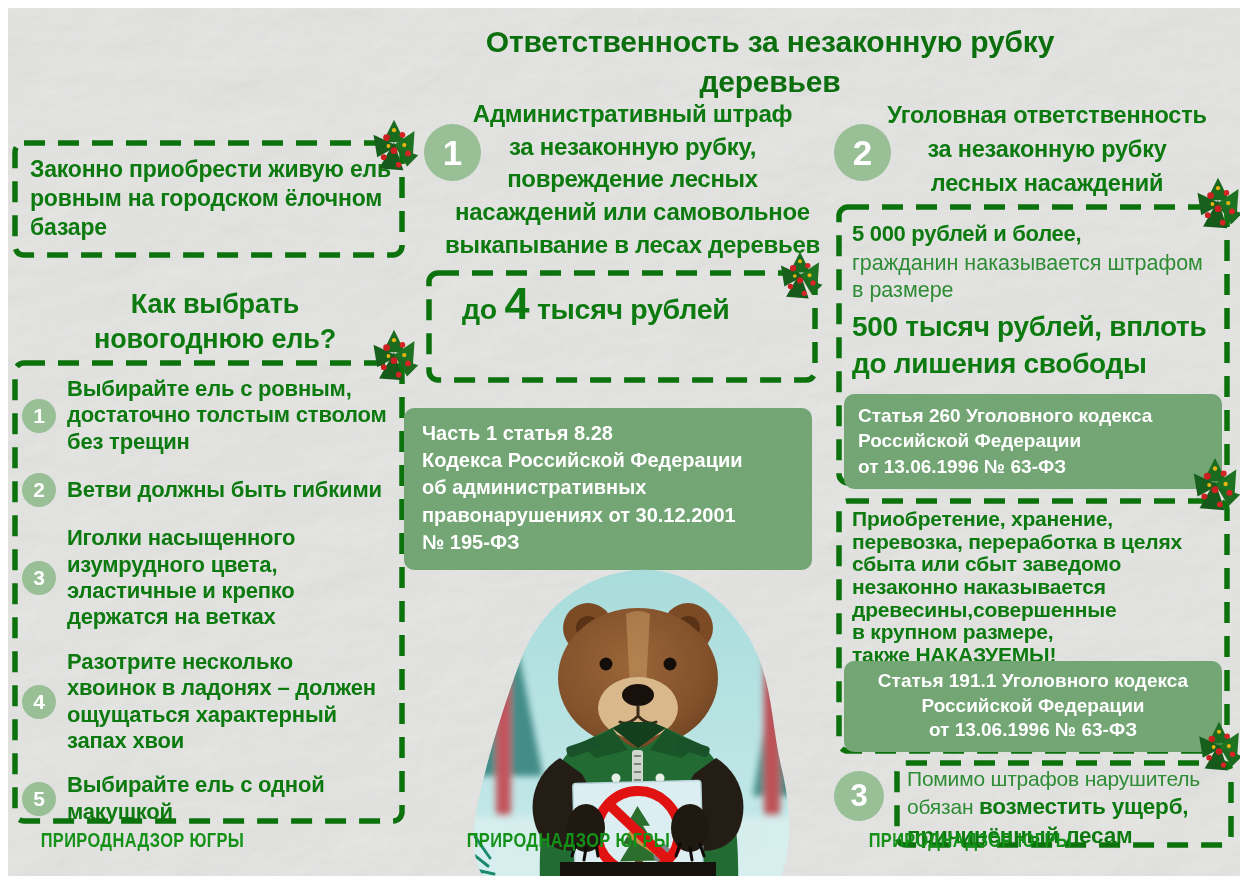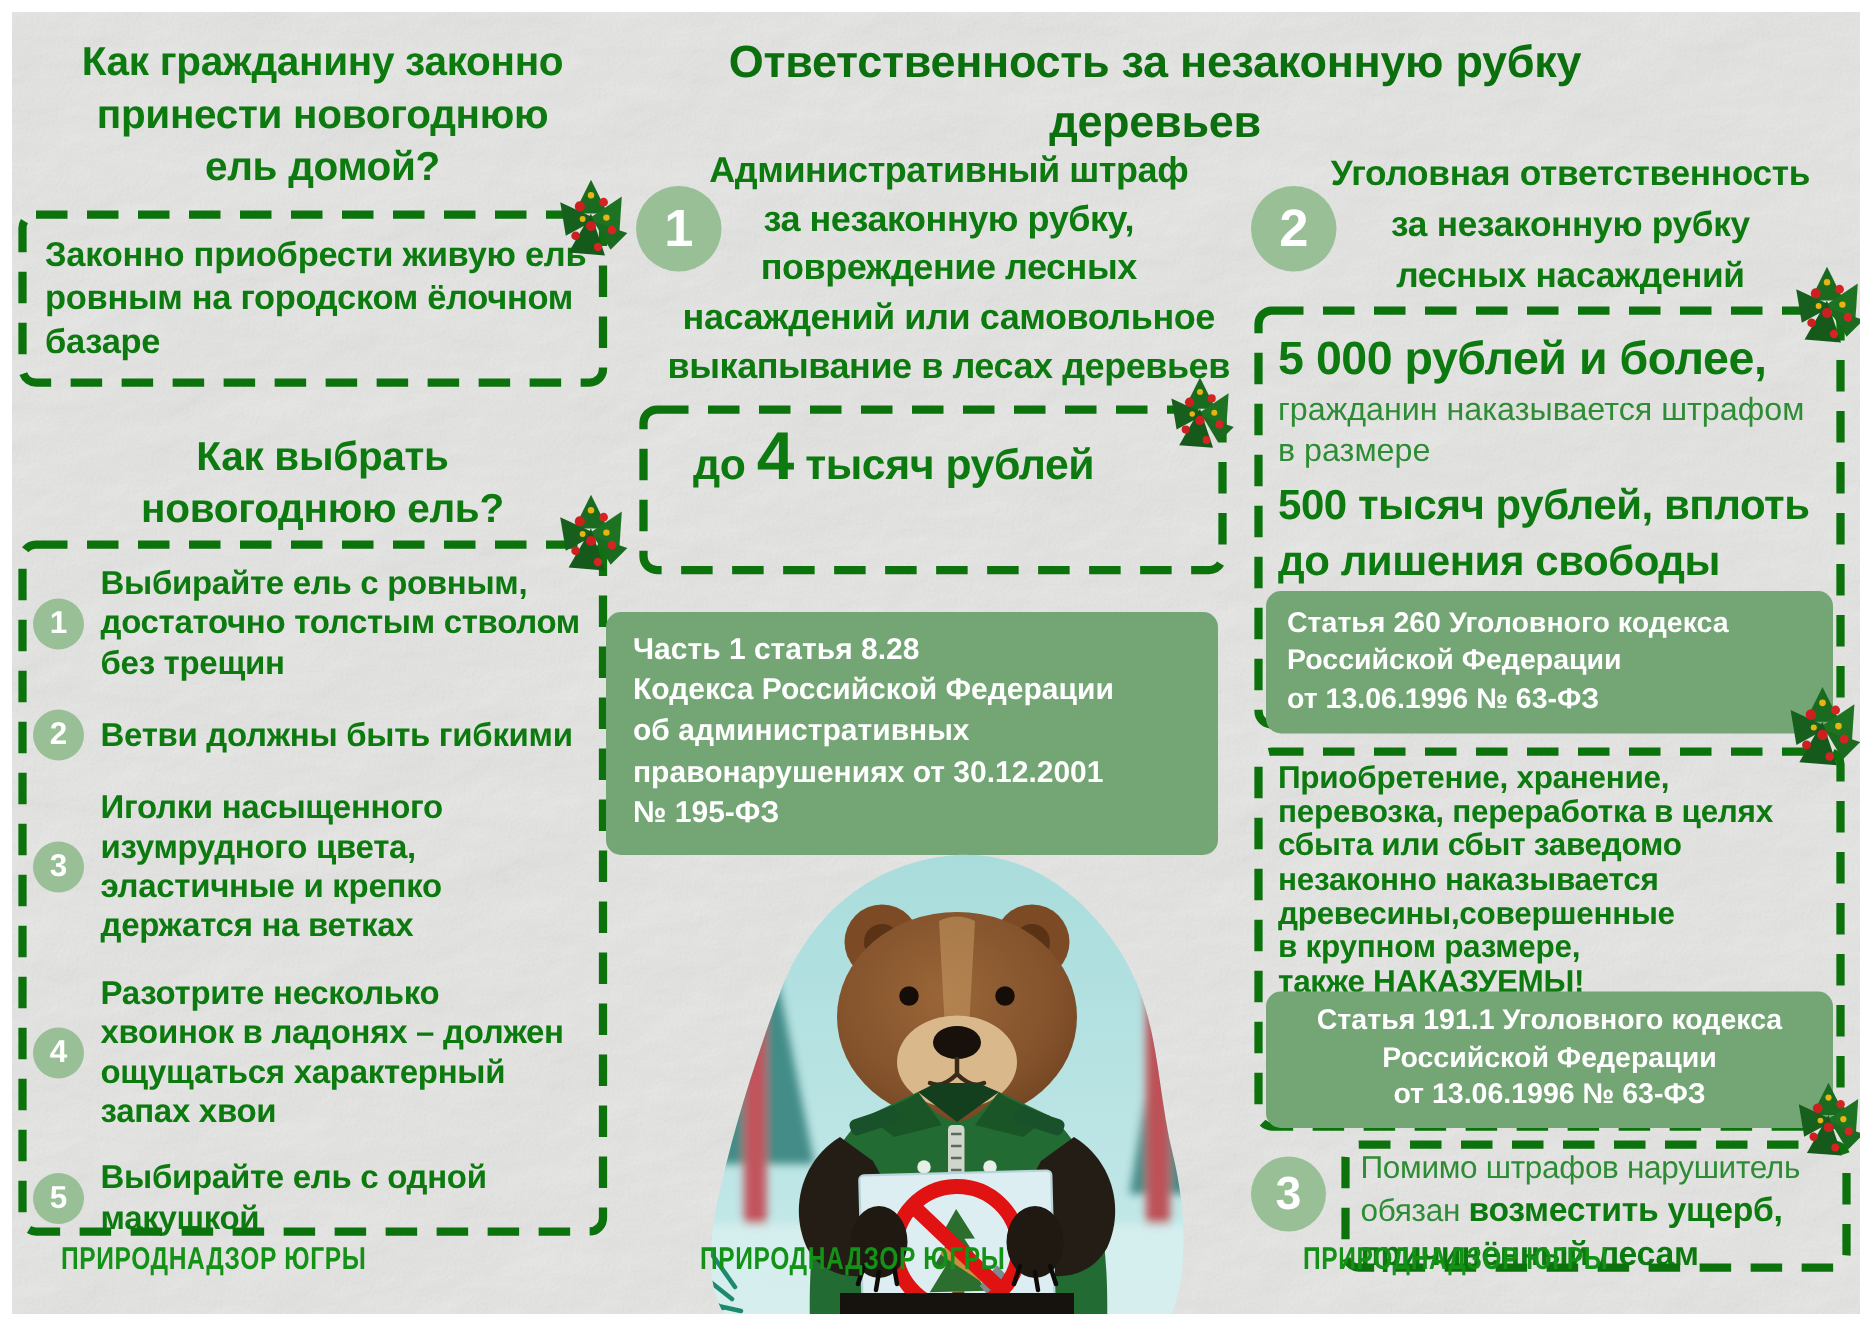--- a/index.html
+++ b/index.html
@@ -31,21 +31,21 @@
   .tiptext{font-size:22px;font-weight:700;line-height:1.2;color:#0d7a10;letter-spacing:-0.2px;}
   .tiprow{display:flex;align-items:center;gap:11px;margin-bottom:18px;}
   .item-hdr{font-size:23.5px;font-weight:700;line-height:1.45;color:#0d7a10;letter-spacing:-0.2px;}
   .thin{font-weight:400;color:#2e8c35;}
   
   .fineline{font-size:28.5px;font-weight:700;color:#0d7a10;line-height:50px;letter-spacing:-0.3px;}
   .fineline .big{font-size:45px;}
   
   .dmg p{margin:0;}
   .dmg-lead{font-size:21.5px;line-height:1.28;font-weight:700;color:#0d7a10;}
-  .dmg-big1{font-size:31px;font-weight:700;color:#0d7a10;margin-top:5px !important;letter-spacing:-0.3px;}
+  .dmg-big1{font-size:22px;font-weight:700;color:#0d7a10;margin-top:5px !important;letter-spacing:-0.3px;}
   .dmg-mid{font-size:21.5px;line-height:1.26;margin-top:3px !important;}
   .dmg-big2{font-size:28px;font-weight:700;color:#0d7a10;line-height:1.3;margin-top:5px !important;letter-spacing:-0.3px;}
   
   .footer{position:absolute;top:820px;text-align:left;z-index:9;}
   .footer span{display:inline-block;font-size:21px;font-weight:700;color:#149117;
                transform:scaleX(0.78);transform-origin:center;letter-spacing:0.5px;}
   
   .decor{position:absolute;z-index:6;}
   
   .bear{position:absolute;left:440px;top:558px;width:392px;height:318px;z-index:2;}
@@ -86,23 +86,20 @@
     <filter id="grain">
         <feTurbulence type="fractalNoise" baseFrequency="0.5" numOctaves="2" seed="4"></feTurbulence>
       <feDiffuseLighting lighting-color="#ffffff" surfaceScale="0.7" diffuseConstant="1">
         <feDistantLight azimuth="45" elevation="60"></feDistantLight>
         </feDiffuseLighting>
       </filter>
     <rect width="1232" height="868" filter="url(#crumple)" opacity="0.45"></rect>
     <rect width="1232" height="868" filter="url(#grain)" opacity="0.10"></rect>
   </svg>
 
-  <div class="abs ctr h-left pre" style="left:22px;top:16px;width:370px;">Как гражданину законно
-принести новогоднюю
-ель домой?</div>
 
   <div class="dashed" style="left:4px;top:132px;width:393px;height:118px;">
     <svg class="dash">
         <rect class="dashR" x="3" y="3" rx="9" width="100%" height="100%"></rect>
       </svg>
     <div class="boxtext pre" style="padding:15px 0 0 18px;">Законно приобрести живую ель
 ровным на городском ёлочном
 базаре</div>
   </div>
   <svg class="decor" style="left:358px;top:110px;" width="56" height="56" viewBox="0 0 60 60">

